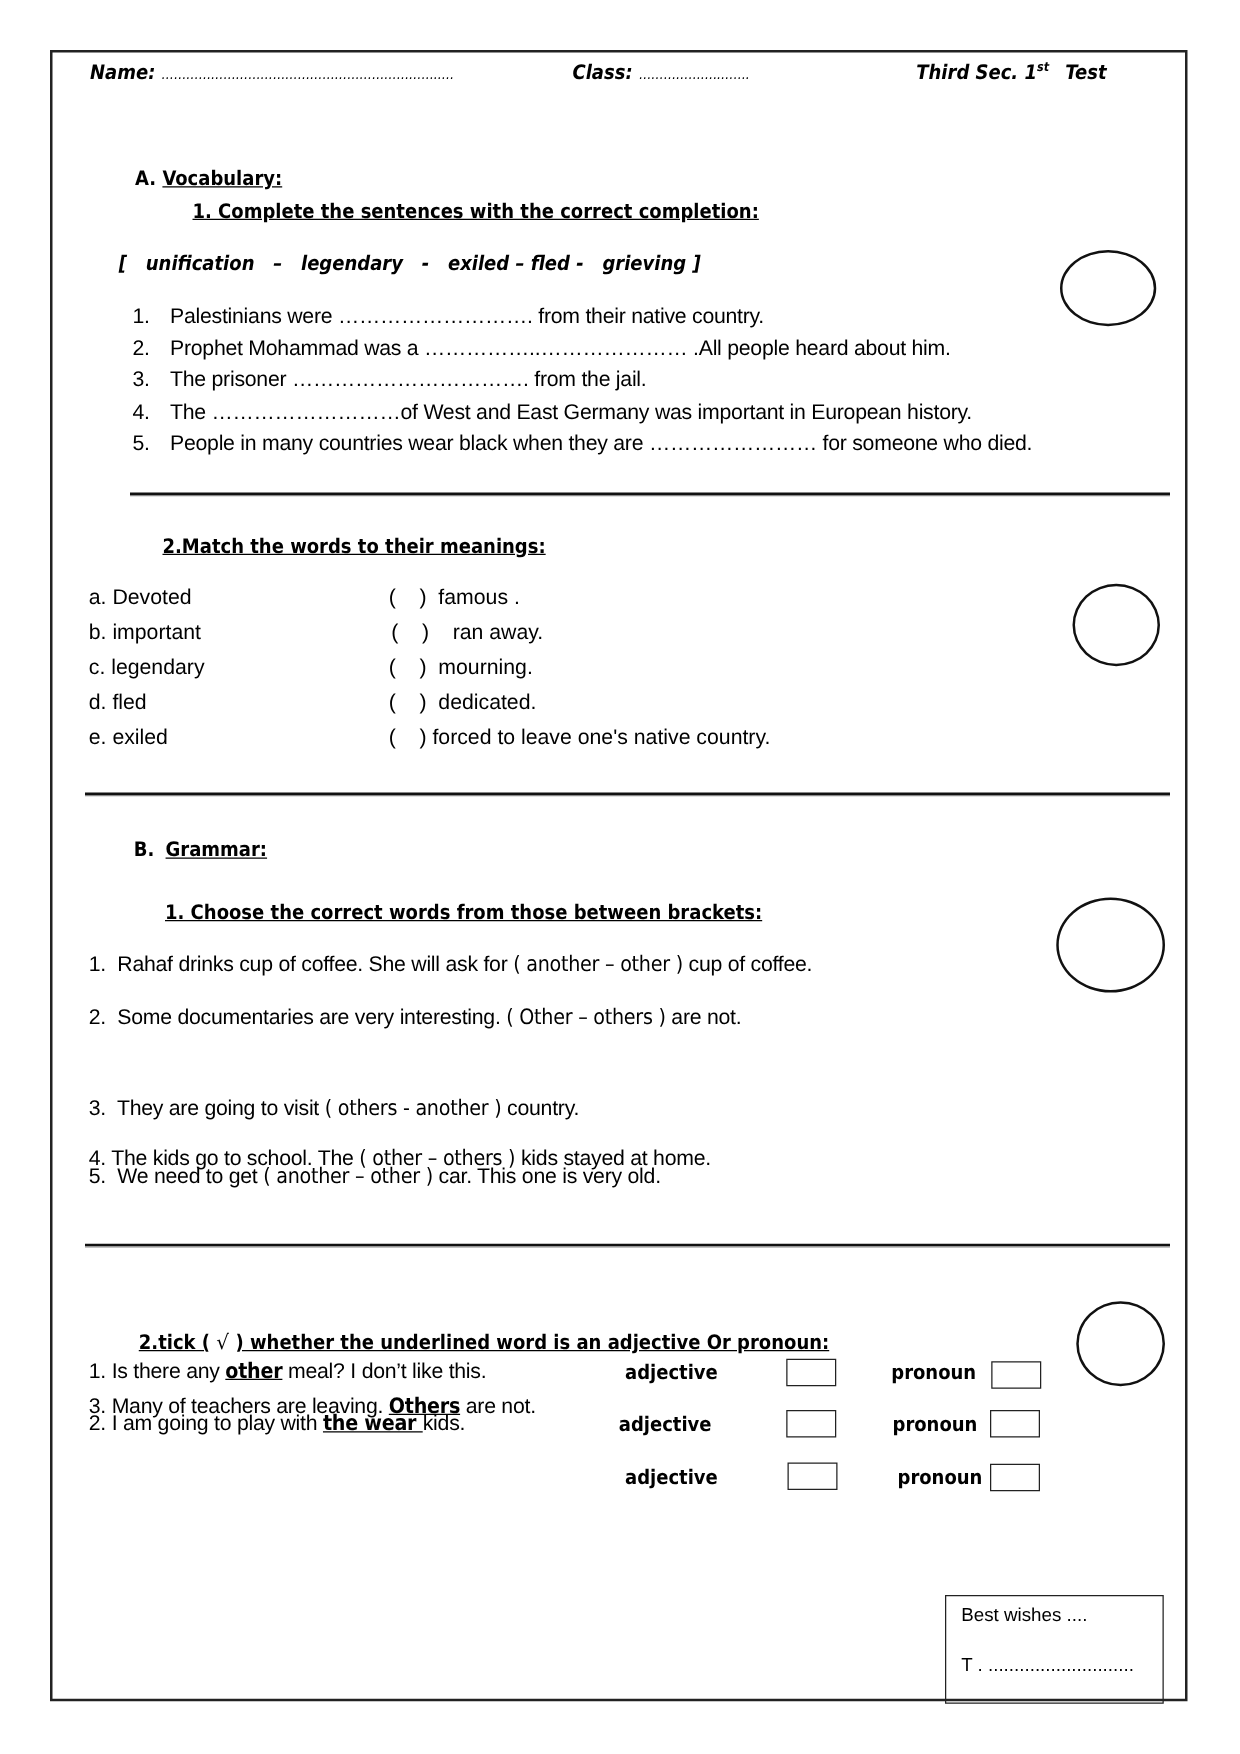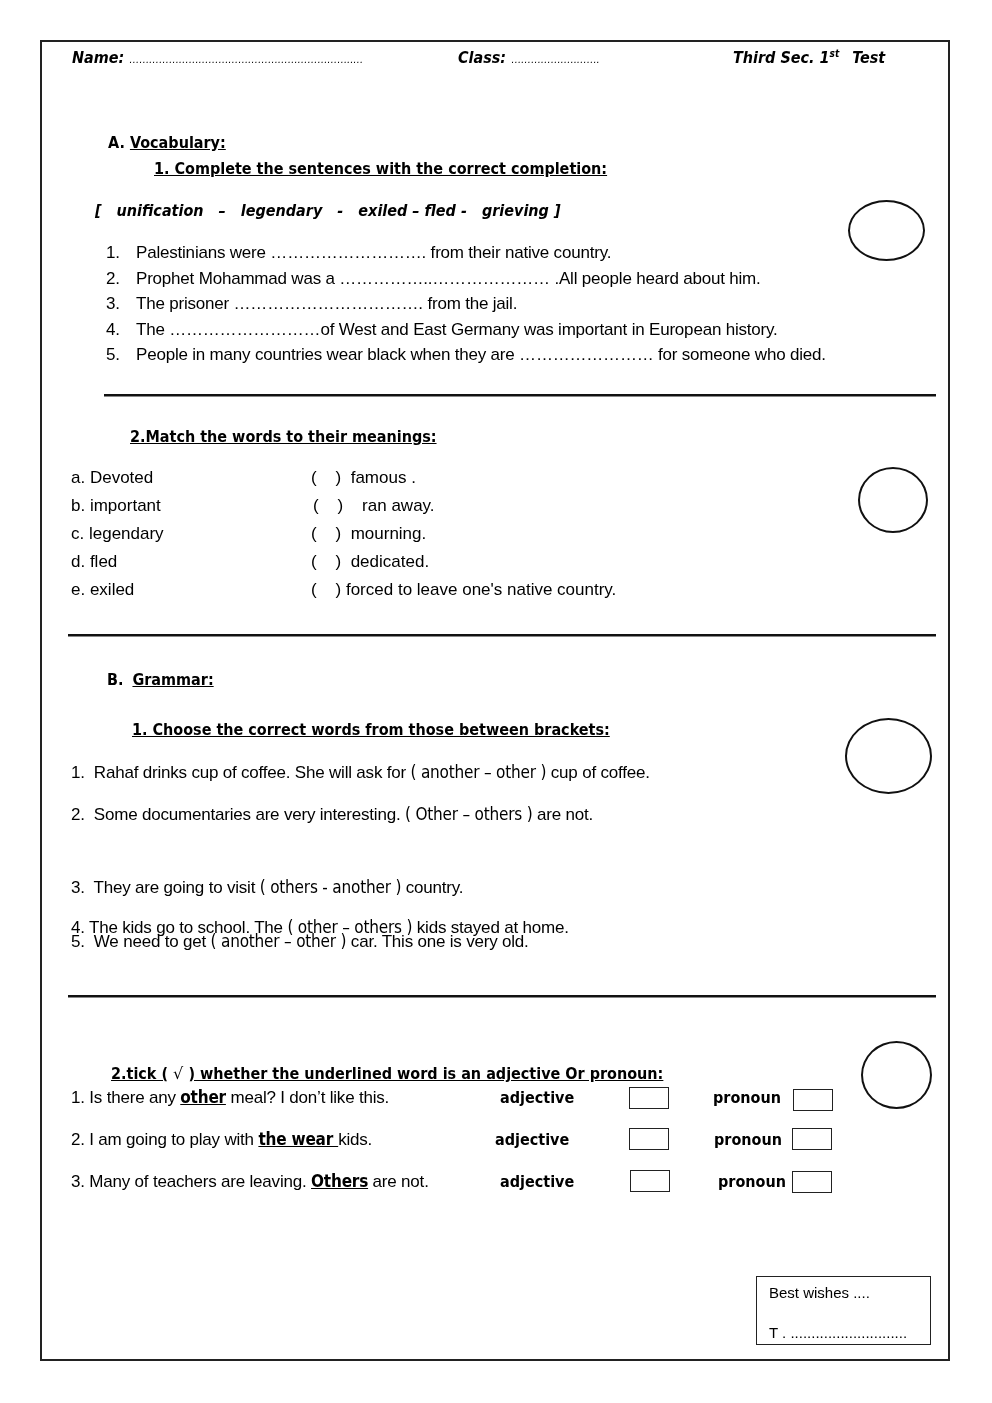--- a/index.html
+++ b/index.html
@@ -12,21 +12,21 @@
     .hdr { font-style: italic; font-weight: bold; font-size: 16px; top: 48px; }
     .heading { font-weight: bold; font-size: 16px; }
     .u { text-decoration: underline; }
     .body { font-size: 17px; font-family: "Liberation Sans", sans-serif; }
     .narrow { font-size: 17px; font-family: "Liberation Sans", sans-serif; letter-spacing: -0.2px; }
     .circle { position: absolute; border: 2px solid #111; border-radius: 50%; box-sizing: border-box; }
     .divider { position: absolute; height: 3px; border-top: 2px solid #111; border-bottom: 1px solid #888; box-sizing: border-box; }
     .checkbox { position: absolute; width: 40px; height: 22px; border: 1.5px solid #222; box-sizing: border-box; background: #fff; }
     b.opt { font-weight: normal; }
     .sup { font-size: 10px; vertical-align: super; }
-    .wishbox { position: absolute; left: 756px; top: 1276px; width: 175px; height: 69px; border: 1.5px solid #222; box-sizing: border-box; padding-left: 38px; }
+    .wishbox { position: absolute; left: 756px; top: 1276px; width: 175px; height: 87px; border: 1.5px solid #222; box-sizing: border-box; padding-left: 38px; }
   </style>
 </head>
 <body>
 
 <div class="frame"></div>
 
 <div class="abs hdr comic" style="left:72px;">
   <span>Name:</span>
   <span style="font-size:11px;font-weight:normal;">…………………………………………………………..…</span>
 </div>
@@ -104,21 +104,21 @@
 <div class="checkbox" style="left:629px; top:1087px;"></div>
 <div class="abs heading comic" style="left:713px; top:1088px;">pronoun</div>
 <div class="checkbox" style="left:793px; top:1089px;"></div>
 
 <div class="abs narrow" style="left:71px; top:1129px; white-space:pre;"><span>2. I am going to play with </span><b class="u comic">the wear </b><span>kids.</span></div>
 <div class="abs heading comic" style="left:495px; top:1130px;">adjective</div>
 <div class="checkbox" style="left:629px; top:1128px;"></div>
 <div class="abs heading comic" style="left:714px; top:1130px;">pronoun</div>
 <div class="checkbox" style="left:792px; top:1128px;"></div>
 
-<div class="abs narrow" style="left:71px; top:1171px; white-space:pre;"><span>3. Many of teachers are leaving. </span><b class="u comic">Others</b><span> are not.</span></div>
+<div class="abs narrow" style="left:71px; top:1115px; white-space:pre;"><span>3. Many of teachers are leaving. </span><b class="u comic">Others</b><span> are not.</span></div>
 <div class="abs heading comic" style="left:500px; top:1172px;">adjective</div>
 <div class="checkbox" style="left:630px; top:1170px;"></div>
 <div class="abs heading comic" style="left:718px; top:1172px;">pronoun</div>
 <div class="checkbox" style="left:792px; top:1171px;"></div>
 
 <div class="wishbox">
   <div class="abs body" style="left:12px; top:7px; font-size:15px;">Best wishes ....</div>
   <div class="abs body" style="left:12px; top:47px; font-size:15px;">T . ............................</div>
 </div>
 

